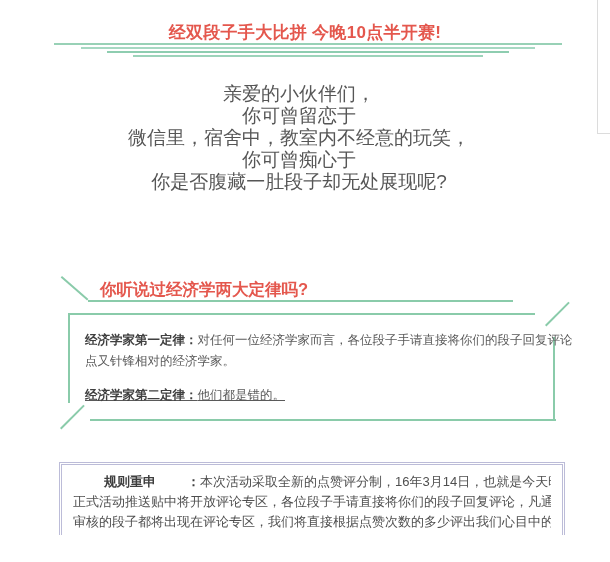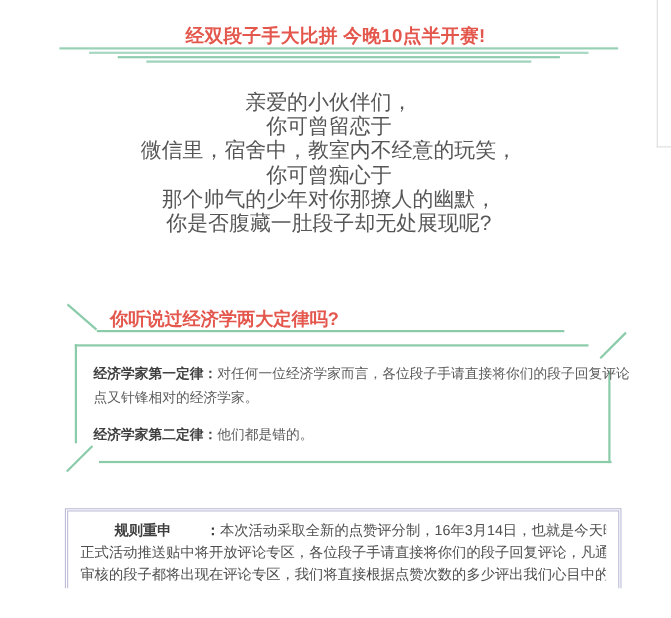--- a/index.html
+++ b/index.html
@@ -66,21 +66,21 @@
   .lb-slash-tr{left:545px;top:325px;width:33px;height:2px;
     transform-origin:0 0;transform:rotate(-45deg);}
   .lb-slash-bl{left:60px;top:428px;width:33px;height:2px;
     transform-origin:0 0;transform:rotate(-45deg);}
   .law{
     position:absolute;left:85px;
     font-size:12.5px;line-height:21px;color:#5a5a5a;white-space:nowrap;
   }
   .law b{color:#404040;}
   .law1{top:330px;}
-  .law2{top:385px;}
+  .law2{top:385px;text-decoration:underline;}
   
   .rules-box{
     position:absolute;left:59px;top:462px;width:506px;height:94px;
     box-sizing:border-box;
     border:3px double #bcbcd8;
     padding:7px 11px 0 11px;
     font-size:13px;line-height:20px;color:#4f4f4f;
   }
   .rules-box b{color:#3e3e3e;margin-left:31px;}
   .rules-line{white-space:nowrap;overflow:hidden;}
@@ -98,21 +98,20 @@
   <div class="deco-line dl1"></div>
   <div class="deco-line dl2"></div>
   <div class="deco-line dl3"></div>
   <div class="deco-line dl4"></div>
 
   <div class="intro">
     <div>亲爱的小伙伴们，</div>
     <div>你可曾留恋于</div>
     <div>微信里，宿舍中，教室内不经意的玩笑，</div>
     <div>你可曾痴心于</div>
-    <div>那个帅气的少年对你那撩人的幽默，</div>
     <div>你是否腹藏一肚段子却无处展现呢?</div>
   </div>
 
 
   <div class="heading-diagonal"></div>
   <div class="section-heading">你听说过经济学两大定律吗?</div>
   <div class="heading-underline"></div>
 
   <div class="lb lb-top"></div>
   <div class="lb lb-left"></div>

